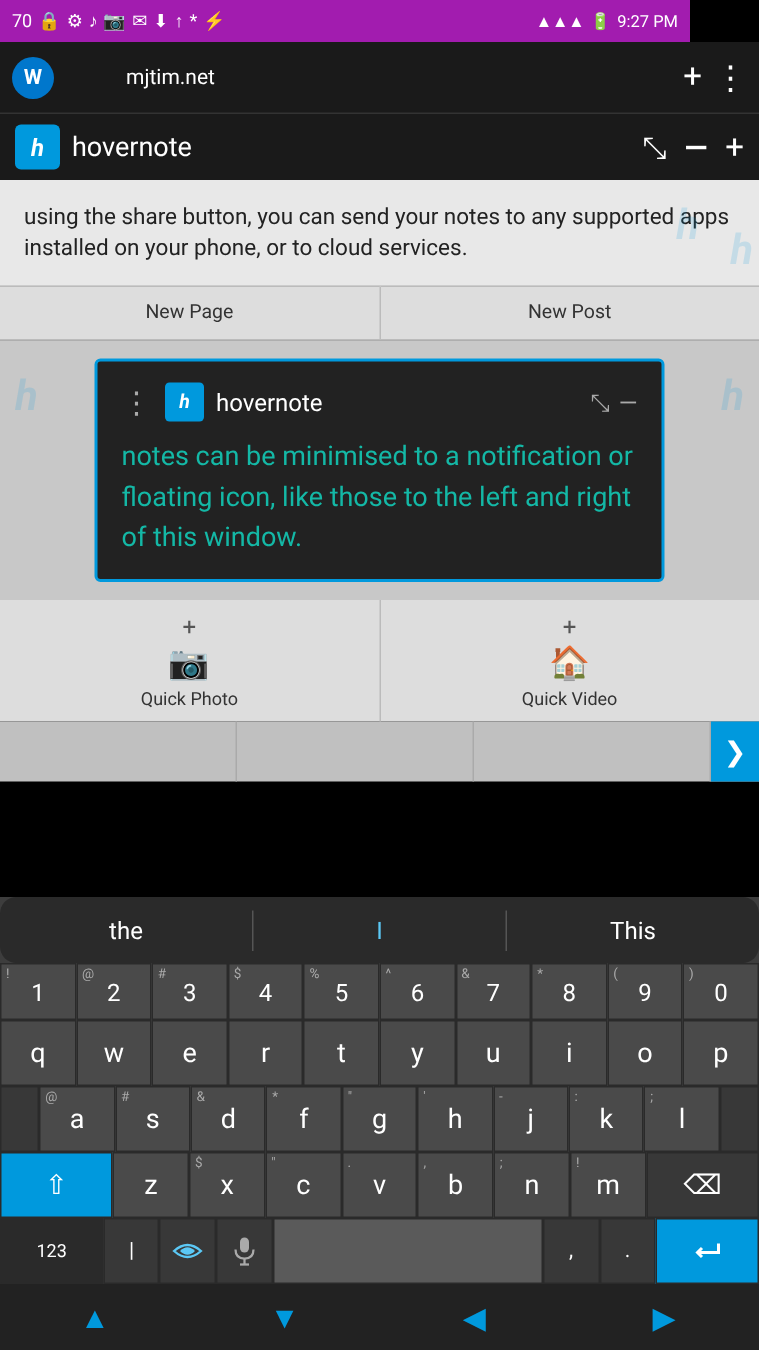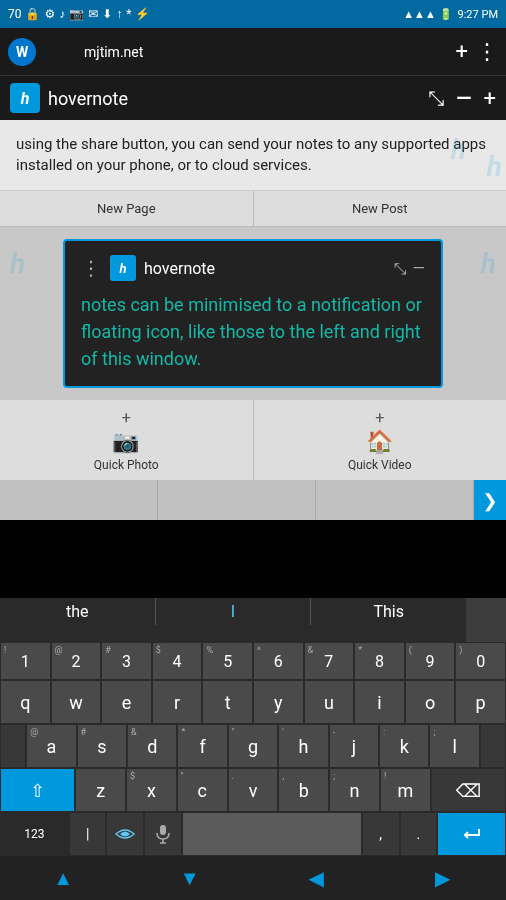--- a/index.html
+++ b/index.html
@@ -7,23 +7,23 @@
       width: 506px;
       height: 900px;
       overflow: hidden;
       font-family: 'Roboto', Arial, sans-serif;
       background: #000;
       position: relative;
     }
 
     
     .status-bar {
-      width: 506px;
+      width: 460px;
       height: 28px;
-      background: #0369a1;
+      background: #a21caf;
       display: flex;
       align-items: center;
       justify-content: space-between;
       padding: 0 8px;
       color: #fff;
       font-size: 12px;
     }
     .status-left { display: flex; align-items: center; gap: 4px; }
     .status-right { display: flex; align-items: center; gap: 4px; font-size: 11px; }
 
@@ -197,25 +197,26 @@
     
     .keyboard {
       width: 506px;
       background: #3d3d3d;
       position: absolute;
       bottom: 0;
     }
 
     
     .suggestion-row {
-      width: 466px;
+      width: 506px;
       height: 44px;
       background: #2a2a2a;
       display: flex;
-      align-items: flex-start;
+      align-items: center;
+      border-radius: 11px;
     }
     .suggestion-item {
       flex: 1;
       text-align: center;
       color: #fff;
       font-size: 16px;
       padding: 4px 0;
       border-right: 1px solid #555;
       cursor: pointer;
     }

